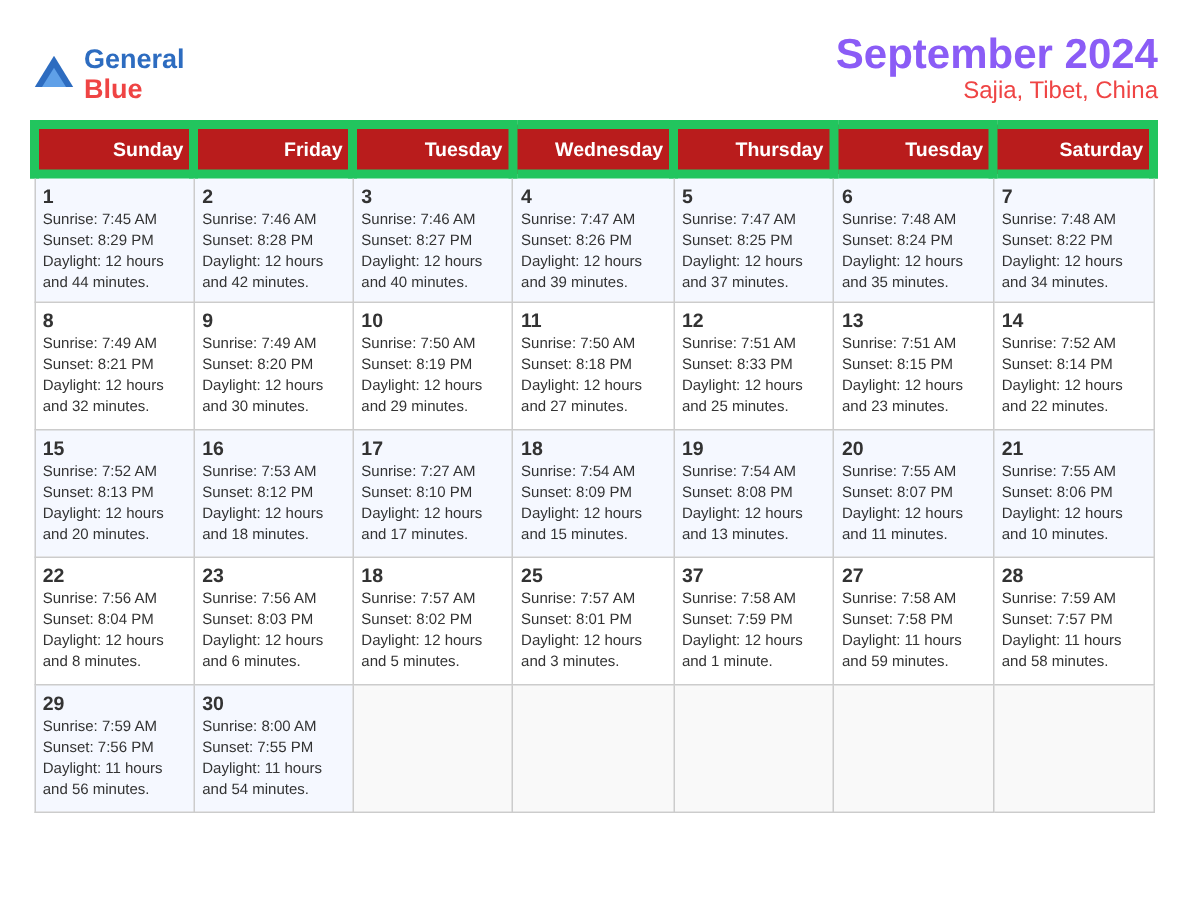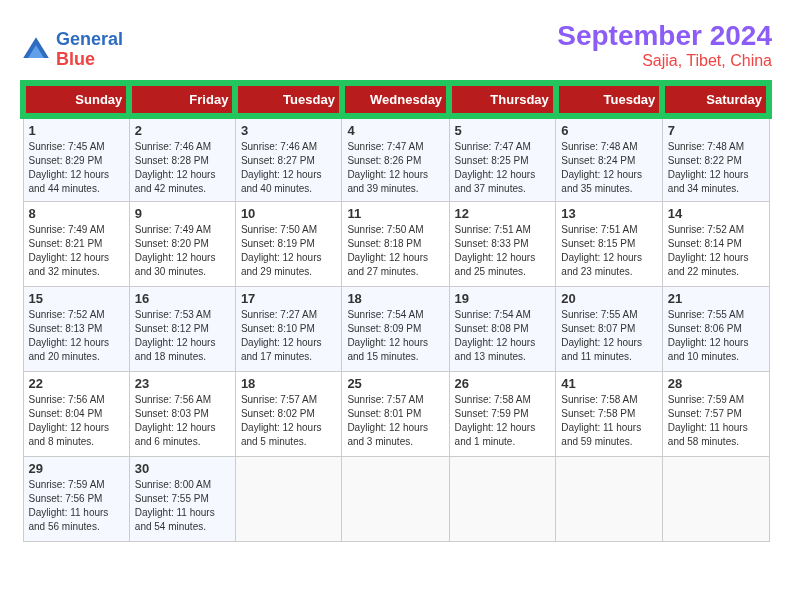--- a/index.html
+++ b/index.html
@@ -300,28 +300,28 @@
 and 5 minutes.</div>
         </td>
         <td>
           <span class="day-num">25</span>
           <div class="day-info">Sunrise: 7:57 AM
 Sunset: 8:01 PM
 Daylight: 12 hours
 and 3 minutes.</div>
         </td>
         <td>
-          <span class="day-num">26</span>
+          <span class="day-num">37</span>
           <div class="day-info">Sunrise: 7:58 AM
 Sunset: 7:59 PM
 Daylight: 12 hours
 and 1 minute.</div>
         </td>
         <td>
-          <span class="day-num">41</span>
+          <span class="day-num">27</span>
           <div class="day-info">Sunrise: 7:58 AM
 Sunset: 7:58 PM
 Daylight: 11 hours
 and 59 minutes.</div>
         </td>
         <td>
           <span class="day-num">28</span>
           <div class="day-info">Sunrise: 7:59 AM
 Sunset: 7:57 PM
 Daylight: 11 hours

